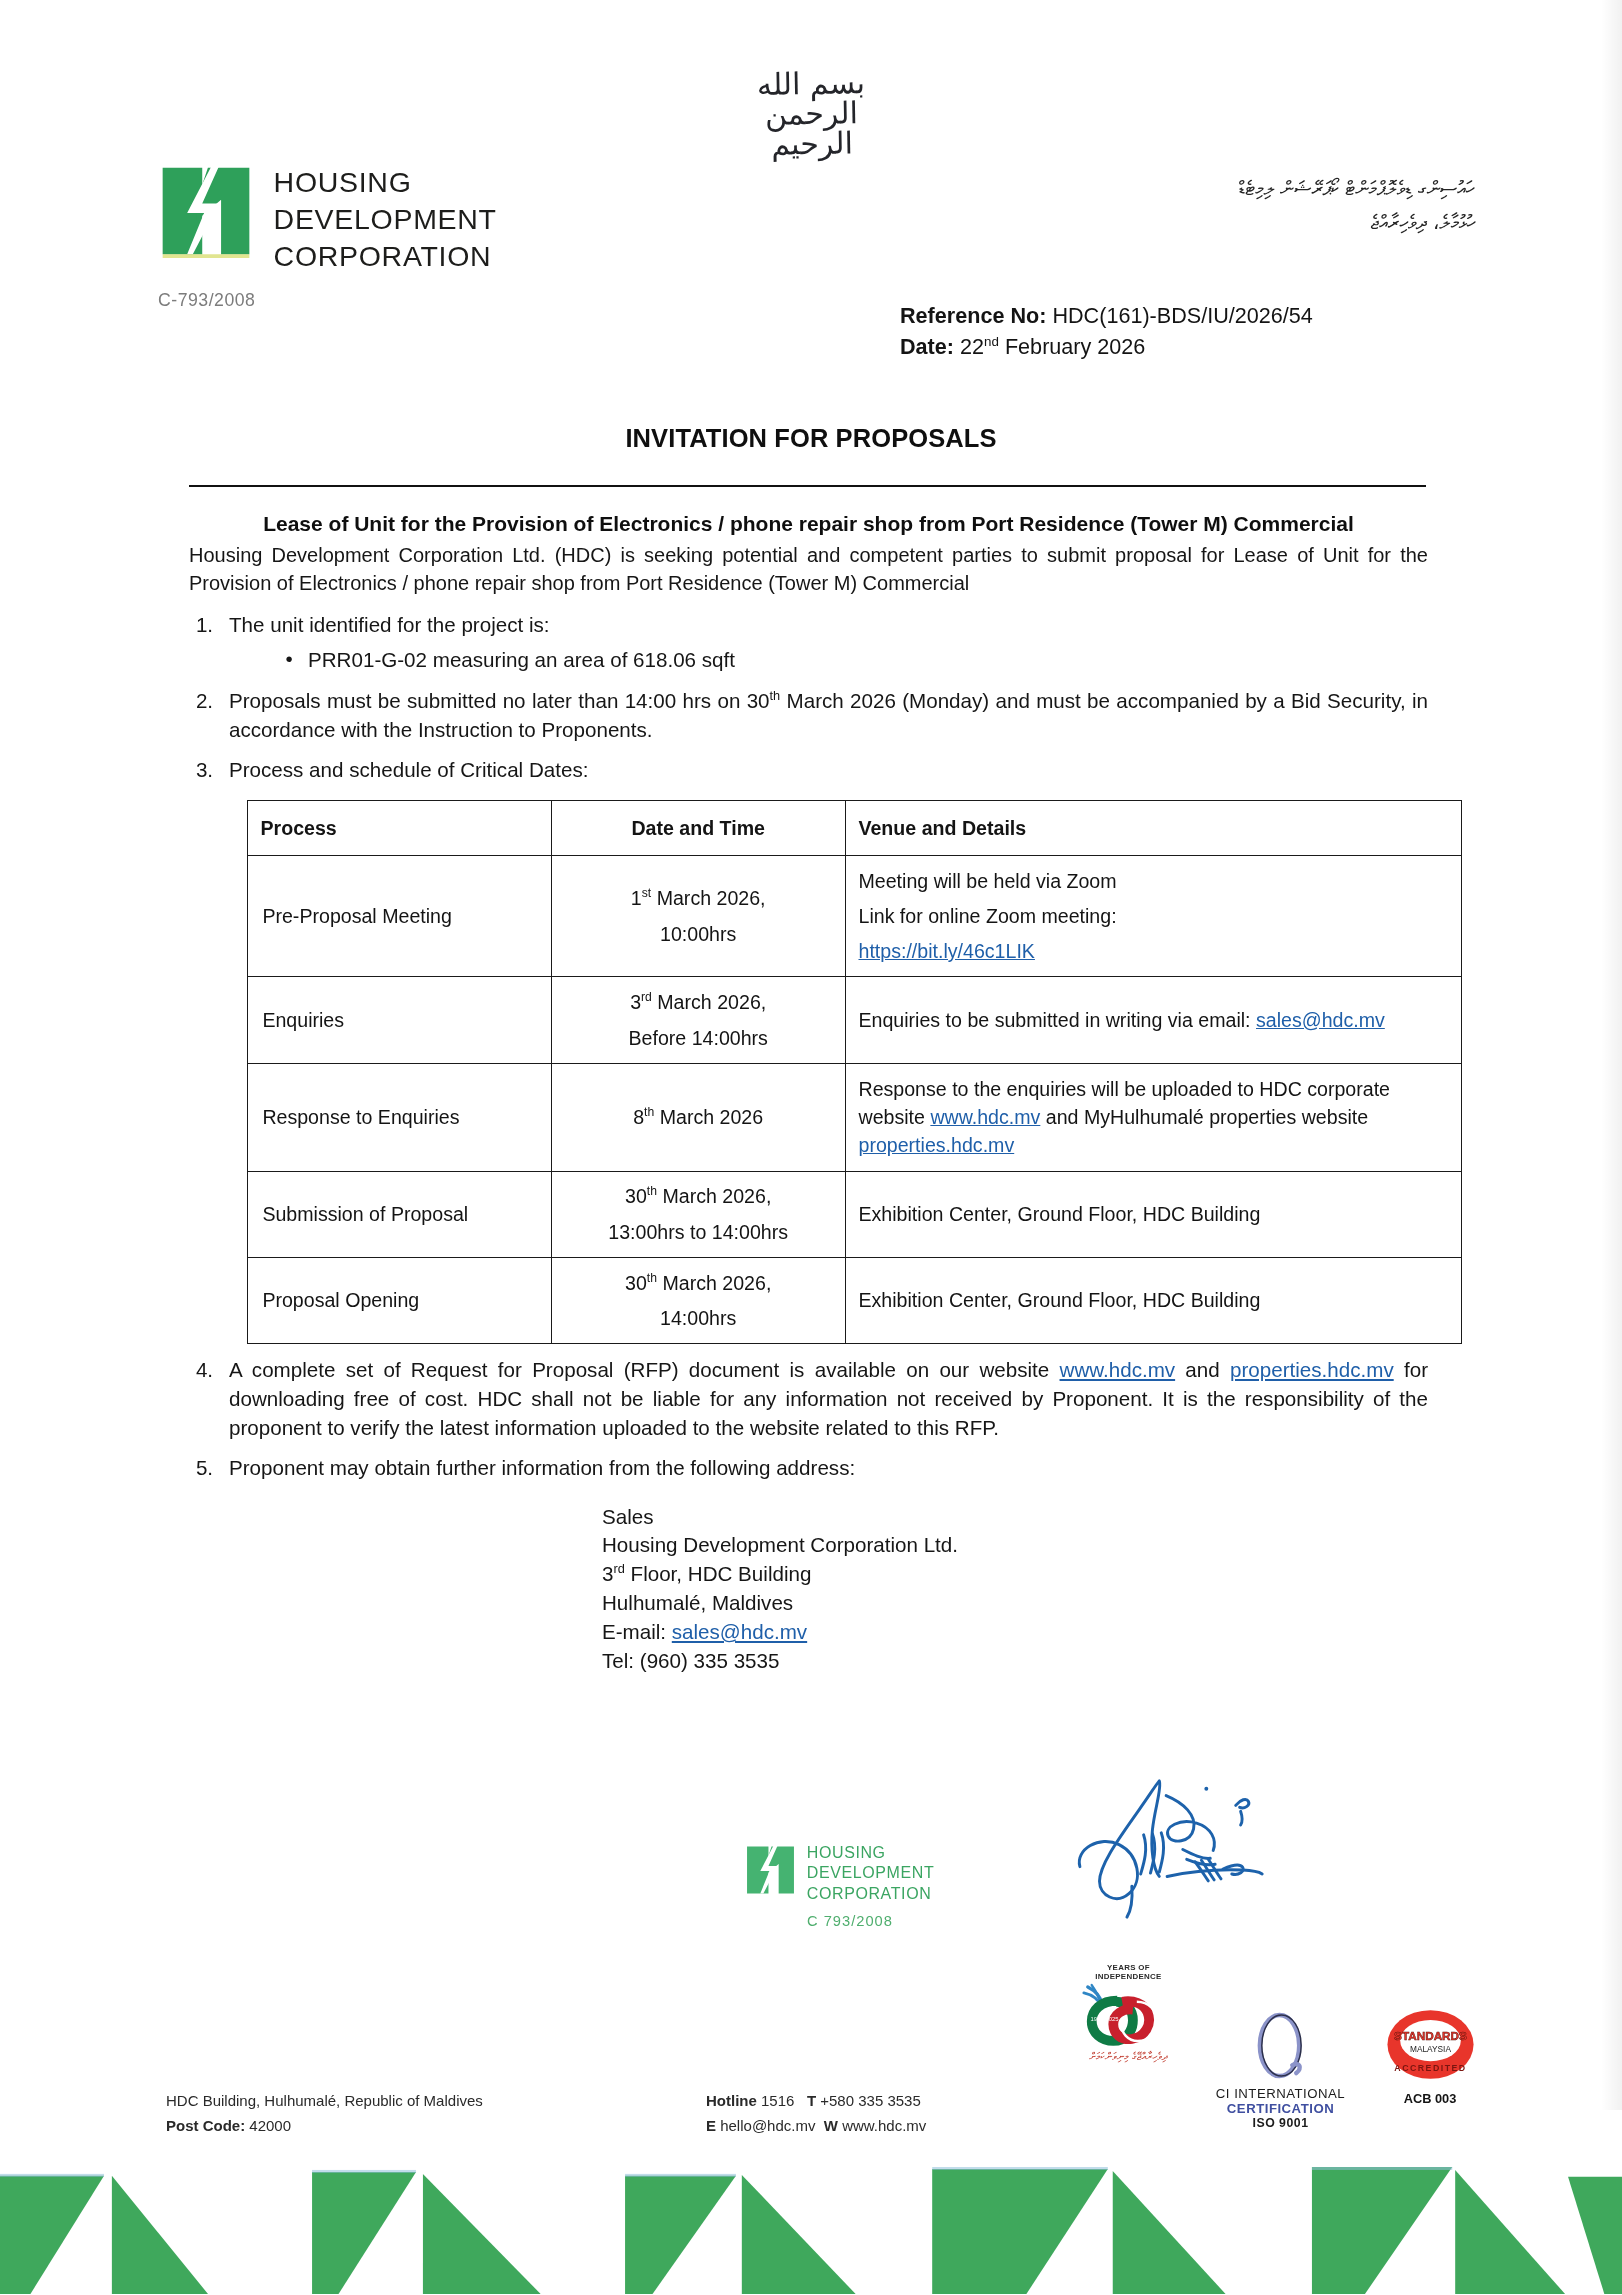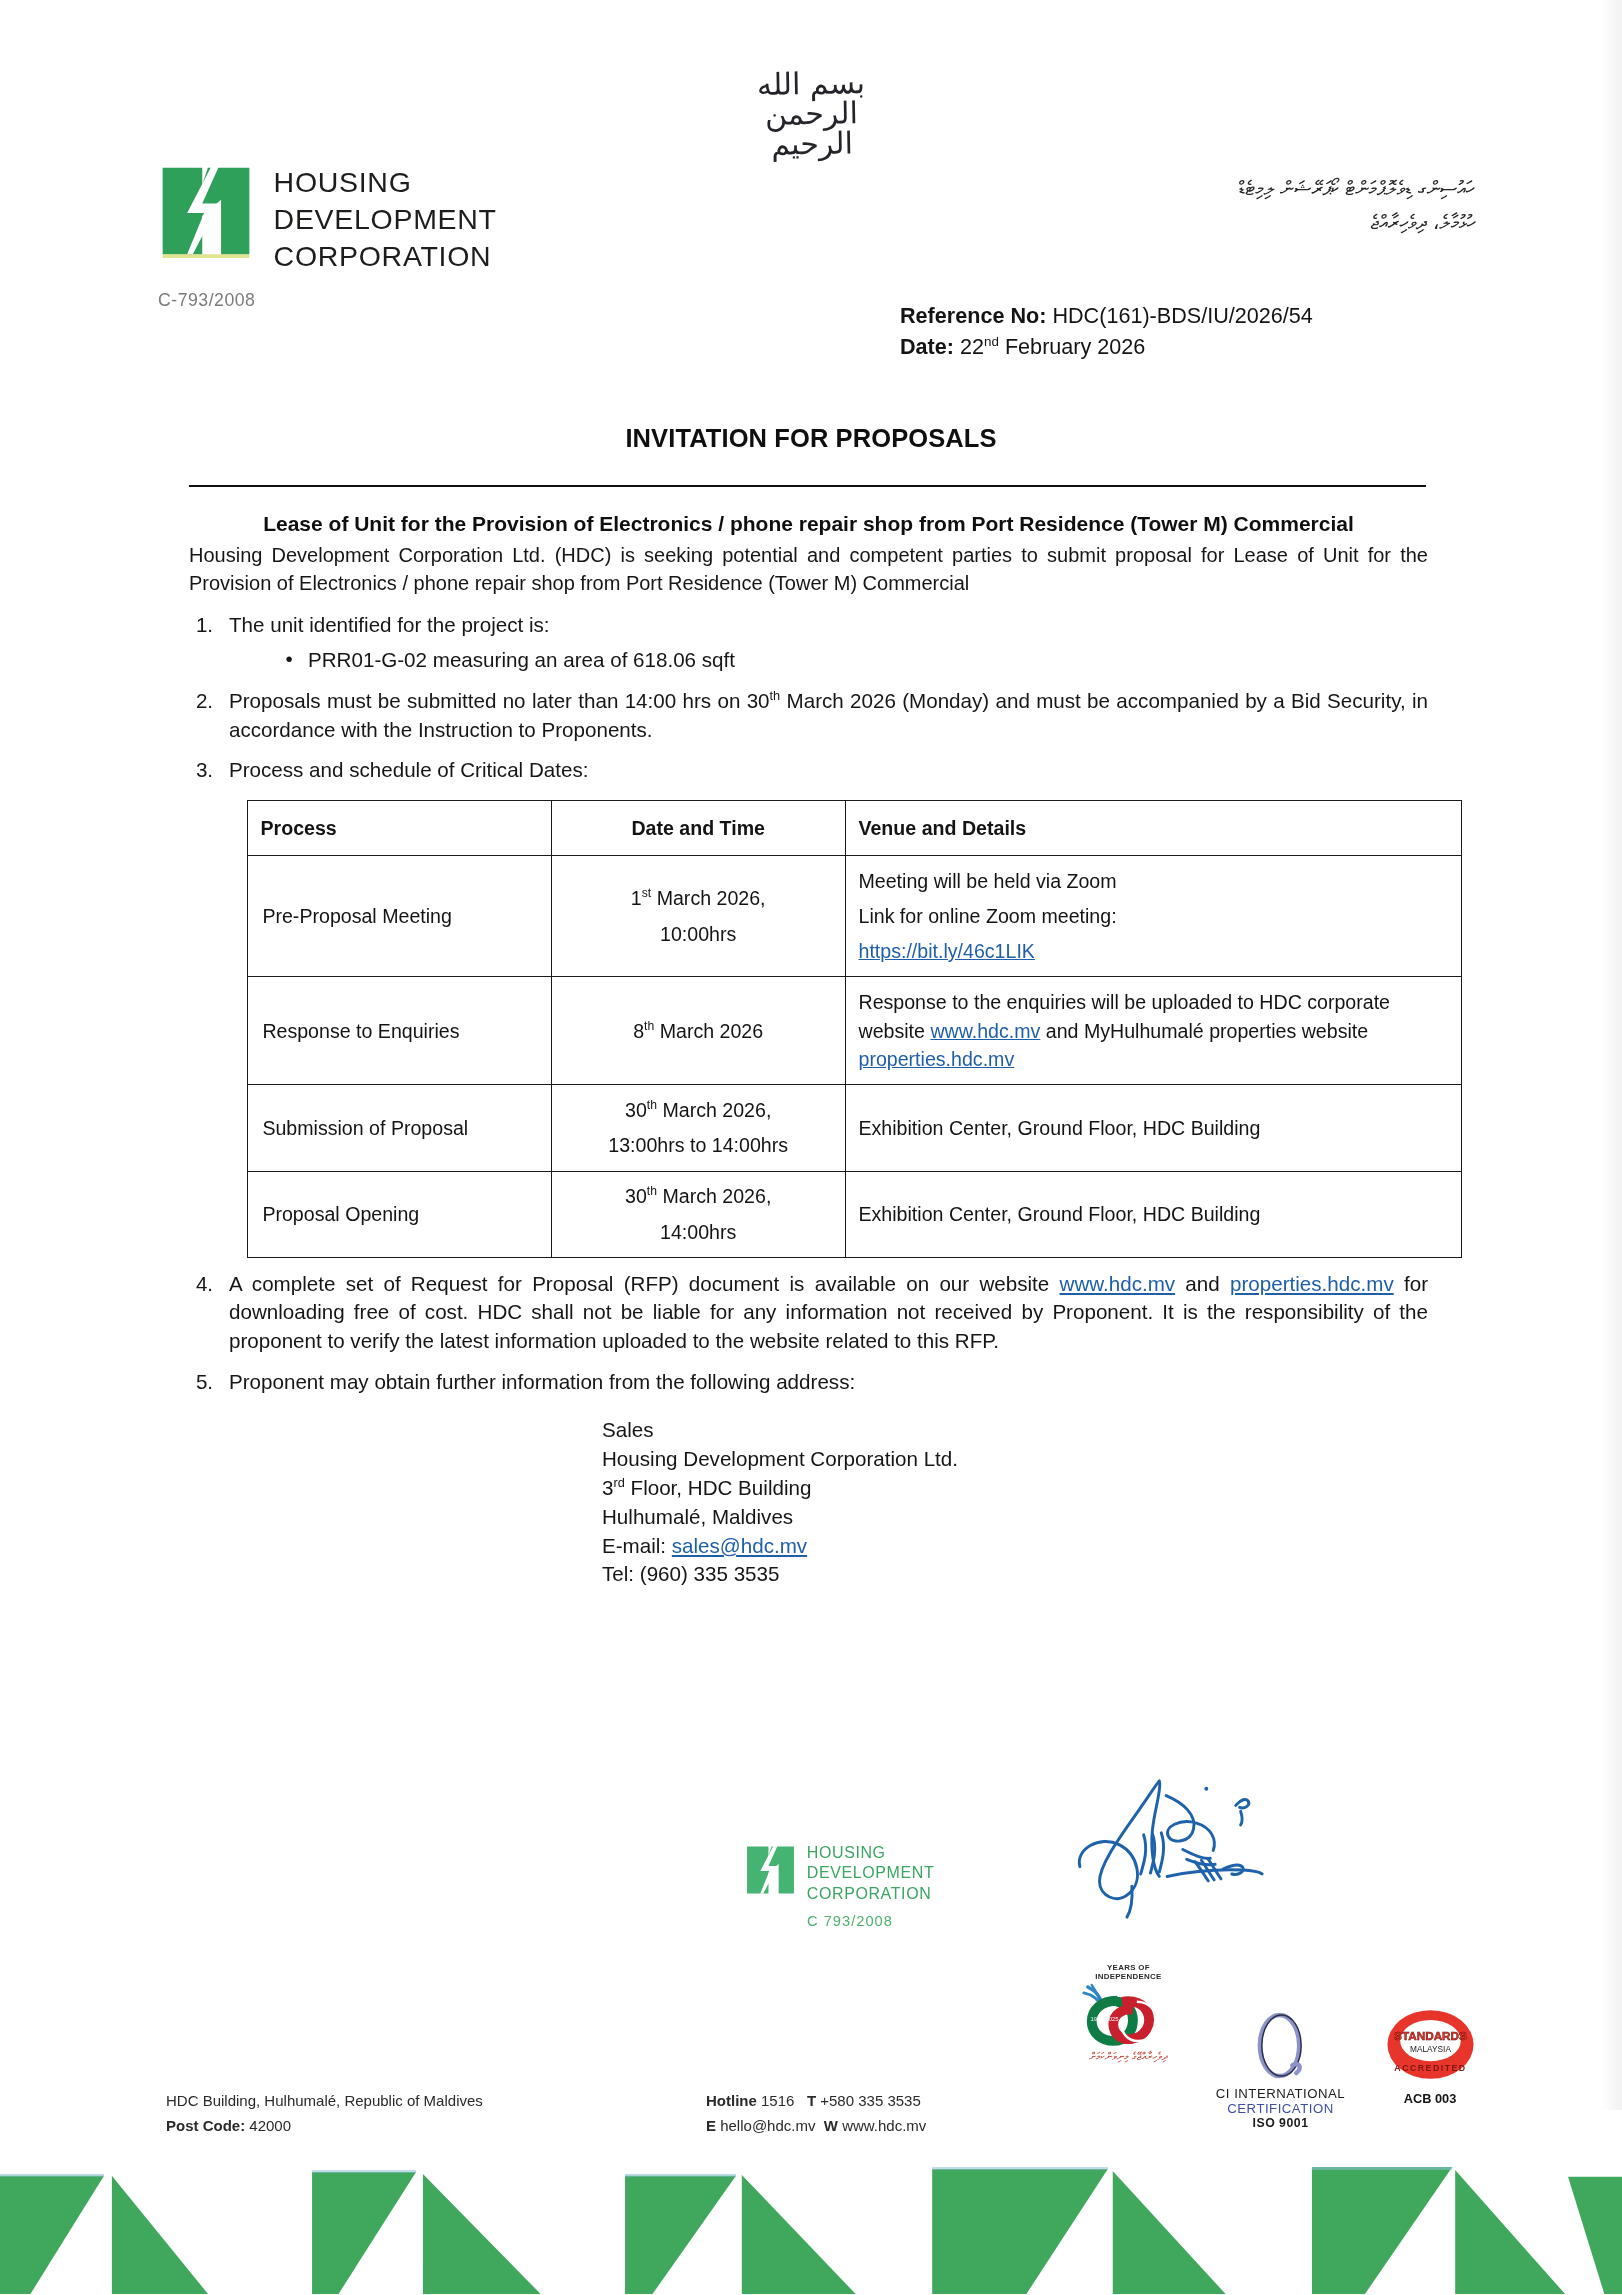--- a/index.html
+++ b/index.html
@@ -278,21 +278,21 @@
 
   .indep-caption {
     font-size: 7.9px; letter-spacing: 0.3px; color: #2b2b2b;
     line-height: 1.15; margin-bottom: 1px; font-weight: 700;
   }
   .indep-thaana {
     font-family: "DejaVu Sans", sans-serif;
     direction: rtl; font-size: 10.8px; color: #c0392b; margin-top: 2px;
   }
   .ci-line1 { font-size: 13.2px; letter-spacing: 0.5px; color: #1c1c1c; }
-  .ci-line2 { font-size: 13.2px; letter-spacing: 0.5px; color: #3f4fa0; }
+  .ci-line2 { font-size: 13.2px; letter-spacing: 0.5px; color: #3f4fa0; font-weight: bold; }
   .ci-line3 { font-size: 12.3px; letter-spacing: 0.5px; color: #1c1c1c; font-weight: 700; }
   .acb { font-size: 12.8px; font-weight: 700; color: #141414; margin-top: 3.9px; }
 
   
   .page-footer {
     position: absolute;
     left: 4px;
     top: 2089px;
     width: 1622px;
     height: 69px;
@@ -410,20 +410,30 @@
                 <p><span>1</span><sup>st</sup><span> March 2026,</span></p>
                 <p>10:00hrs</p>
               </td>
               <td>
                 <p>Meeting will be held via Zoom</p>
                 <p>Link for online Zoom meeting:</p>
                 <p><span class="link">https://bit.ly/46c1LIK</span></p>
               </td>
             </tr>
 
+            <tr>
+              <td class="c1">Enquiries</td>
+              <td class="c2">
+                <p><span>3</span><sup>rd</sup><span> March 2026,</span></p>
+                <p>Before 14:00hrs</p>
+              </td>
+              <td>
+                <p><span>Enquiries to be submitted in writing via email: </span><span class="link">sales@hdc.mv</span></p>
+              </td>
+            </tr>
 
             <tr>
               <td class="c1">Response to Enquiries</td>
               <td class="c2">
                 <p><span>8</span><sup>th</sup><span> March 2026</span></p>
               </td>
               <td>
                 <p><span>Response to the enquiries will be uploaded to HDC corporate website </span><span class="link">www.hdc.mv</span><span> and MyHulhumalé properties website </span><span class="link">properties.hdc.mv</span></p>
               </td>
             </tr>

